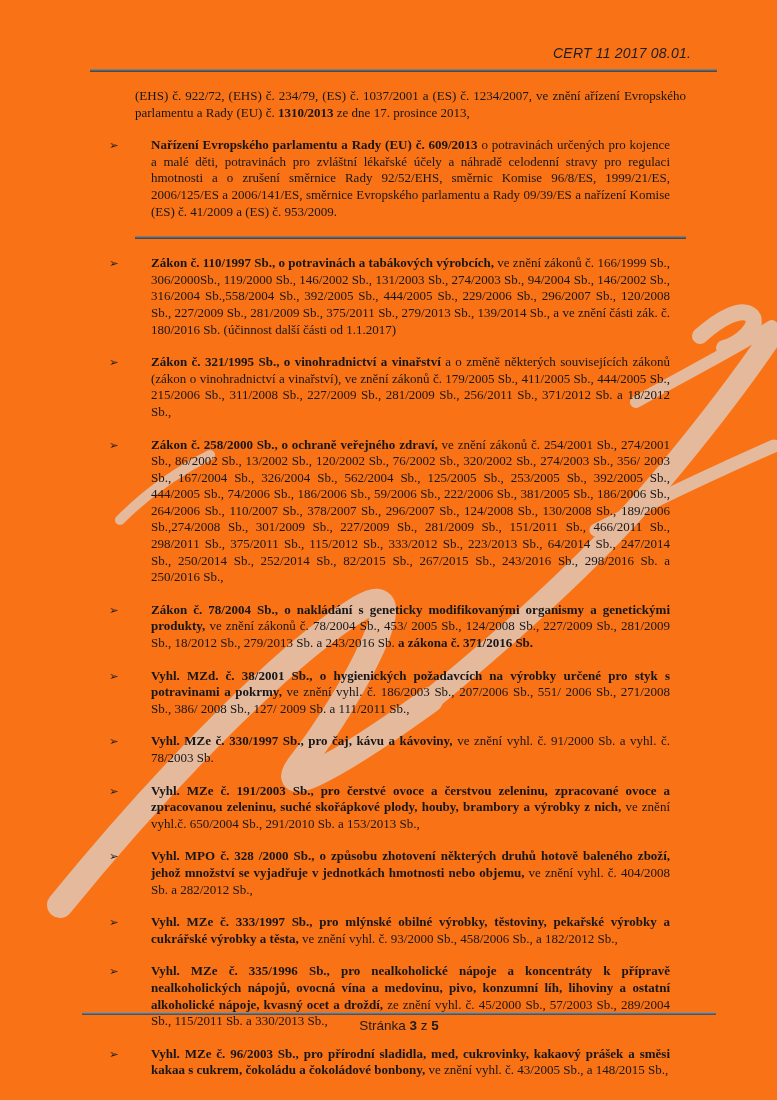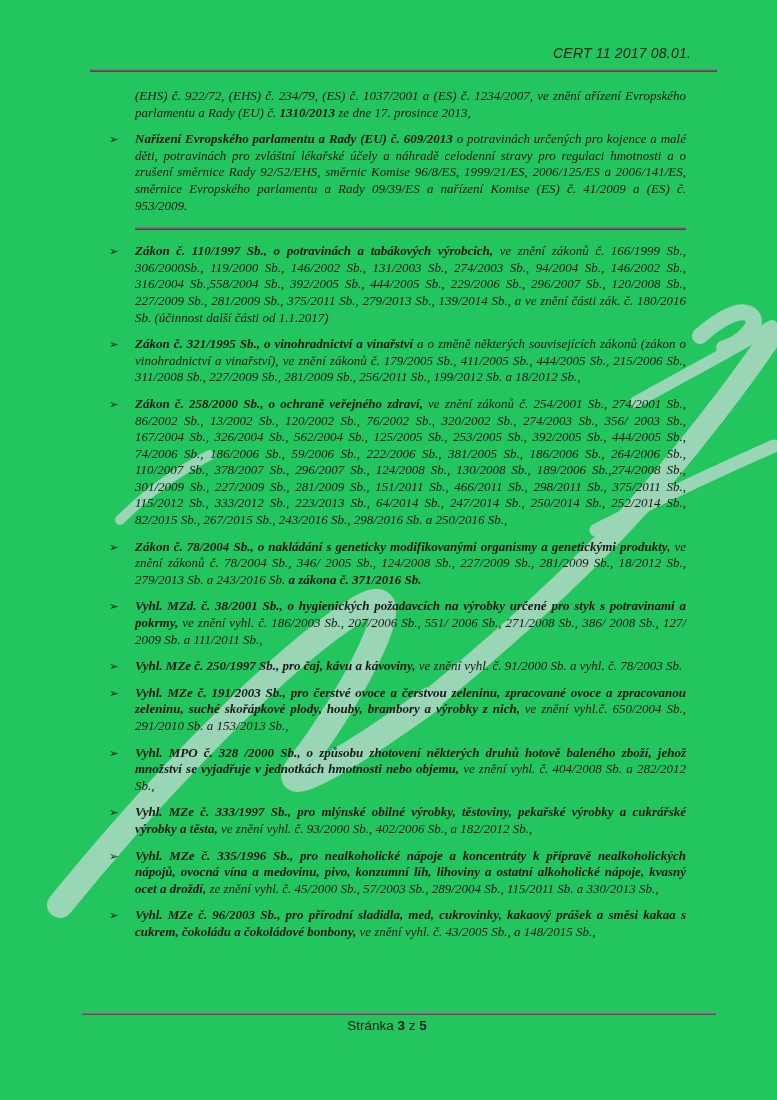--- a/index.html
+++ b/index.html
@@ -1,60 +1,60 @@
 <!DOCTYPE html>
 <html><head>
 <meta charset="utf-8">
 <style>
   html,body{margin:0;padding:0;background:#e8e8e8;}
   .page{
     position:relative;
     width:777px;height:1100px;
-    background:#22c55e;
+    background:#f97316;
     margin:0 auto;
     overflow:hidden;
     font-family:"Liberation Serif","DejaVu Serif",serif;
     color:#161616;
   }
   .watermark{position:absolute;left:0;top:0;z-index:0;}
   .doc-code{
     position:absolute;top:45px;right:86px;z-index:2;
     font-family:"Liberation Sans","DejaVu Sans",sans-serif;
     font-style:italic;font-size:14px;color:#1d1d1d;letter-spacing:0.2px;
   }
   .header-rule{
     position:absolute;top:69px;left:90px;width:627px;height:3px;
     background:linear-gradient(to bottom,#8a8a8a,#3d3d3d);z-index:2;
   }
   .content{
-    position:absolute;left:135px;top:88px;width:551px;z-index:1;font-style:italic;
+    position:absolute;left:135px;top:88px;width:551px;z-index:1;
   }
   .para{
     margin:0 0 10px 0;
     font-size:13px;line-height:16.6px;
     text-align:justify;
   }
   .para .b{font-weight:bold;}
   .bullet-item{position:relative;margin:0 0 10px 0;}
-  .bullet-item .para{margin:0;}
+  .bullet-item .para{margin:16px;}
   .arrow{
     position:absolute;left:-26px;top:1px;
     font-family:"DejaVu Sans",sans-serif;
     font-size:11.5px;color:#1d1d1d;
   }
   .section-divider{
     height:3px;background:linear-gradient(to bottom,#888,#3b3b3b);
     margin:13px 0 13px 0;
   }
   .footer-rule{
     position:absolute;top:1012px;left:82px;width:634px;height:2.5px;
     background:linear-gradient(to bottom,#9a9a9a,#444);z-index:2;
   }
   .footer{
-    position:absolute;top:1018px;left:70px;width:634px;z-index:2;
+    position:absolute;top:1018px;left:82px;width:634px;z-index:2;
     text-align:center;
     font-family:"Liberation Sans","DejaVu Sans",sans-serif;
     font-size:13.5px;color:#1a1a1a;
   }
   .footer .b{font-weight:bold;}
 </style>
 </head>
 <body>
 
 <div class="page">
@@ -85,56 +85,56 @@
     <div class="section-divider"></div>
 
     <div id="reg-list">
   <div class="bullet-item">
     <span class="arrow">➢</span>
     <p class="para reg-runs"><span class="b">Zákon č. 110/1997 Sb., o potravinách a tabákových výrobcích,</span><span> ve znění zákonů č. 166/1999 Sb., 306/2000Sb., 119/2000 Sb., 146/2002 Sb., 131/2003 Sb., 274/2003 Sb., 94/2004 Sb., 146/2002 Sb., 316/2004 Sb.,558/2004 Sb., 392/2005 Sb., 444/2005 Sb., 229/2006 Sb., 296/2007 Sb., 120/2008 Sb., 227/2009 Sb., 281/2009 Sb., 375/2011 Sb., 279/2013 Sb., 139/2014 Sb., a ve znění části zák. č. 180/2016 Sb. (účinnost další části od 1.1.2017)</span></p>
   </div>
 
   <div class="bullet-item">
     <span class="arrow">➢</span>
-    <p class="para reg-runs"><span class="b">Zákon č. 321/1995 Sb., o vinohradnictví a vinařství</span><span> a o změně některých souvisejících zákonů (zákon o vinohradnictví a vinařství), ve znění zákonů č. 179/2005 Sb., 411/2005 Sb., 444/2005 Sb., 215/2006 Sb., 311/2008 Sb., 227/2009 Sb., 281/2009 Sb., 256/2011 Sb., 199/2012 Sb. a 18/2012 Sb.,</span></p>
+    <p class="para reg-runs"><span class="b">Zákon č. 321/1995 Sb., o vinohradnictví a vinařství</span><span> a o změně některých souvisejících zákonů (zákon o vinohradnictví a vinařství), ve znění zákonů č. 179/2005 Sb., 411/2005 Sb., 444/2005 Sb., 215/2006 Sb., 311/2008 Sb., 227/2009 Sb., 281/2009 Sb., 256/2011 Sb., 371/2012 Sb. a 18/2012 Sb.,</span></p>
   </div>
 
   <div class="bullet-item">
     <span class="arrow">➢</span>
     <p class="para reg-runs"><span class="b">Zákon č. 258/2000 Sb., o ochraně veřejného zdraví,</span><span> ve znění zákonů č. 254/2001 Sb., 274/2001 Sb., 86/2002 Sb., 13/2002 Sb., 120/2002 Sb., 76/2002 Sb., 320/2002 Sb., 274/2003 Sb., 356/ 2003 Sb., 167/2004 Sb., 326/2004 Sb., 562/2004 Sb., 125/2005 Sb., 253/2005 Sb., 392/2005 Sb., 444/2005 Sb., 74/2006 Sb., 186/2006 Sb., 59/2006 Sb., 222/2006 Sb., 381/2005 Sb., 186/2006 Sb., 264/2006 Sb., 110/2007 Sb., 378/2007 Sb., 296/2007 Sb., 124/2008 Sb., 130/2008 Sb., 189/2006 Sb.,274/2008 Sb., 301/2009 Sb., 227/2009 Sb., 281/2009 Sb., 151/2011 Sb., 466/2011 Sb., 298/2011 Sb., 375/2011 Sb., 115/2012 Sb., 333/2012 Sb., 223/2013 Sb., 64/2014 Sb., 247/2014 Sb., 250/2014 Sb., 252/2014 Sb., 82/2015 Sb., 267/2015 Sb., 243/2016 Sb., 298/2016 Sb. a 250/2016 Sb.,</span></p>
   </div>
 
   <div class="bullet-item">
     <span class="arrow">➢</span>
-    <p class="para reg-runs"><span class="b">Zákon č. 78/2004 Sb., o nakládání s geneticky modifikovanými organismy a genetickými produkty,</span><span> ve znění zákonů č. 78/2004 Sb., 346/ 2005 Sb., 124/2008 Sb., 227/2009 Sb., 281/2009 Sb., 18/2012 Sb., 279/2013 Sb. a 243/2016 Sb.</span><span class="b"> a zákona č. 371/2016 Sb.</span></p>
+    <p class="para reg-runs"><span class="b">Zákon č. 78/2004 Sb., o nakládání s geneticky modifikovanými organismy a genetickými produkty,</span><span> ve znění zákonů č. 78/2004 Sb., 453/ 2005 Sb., 124/2008 Sb., 227/2009 Sb., 281/2009 Sb., 18/2012 Sb., 279/2013 Sb. a 243/2016 Sb.</span><span class="b"> a zákona č. 371/2016 Sb.</span></p>
   </div>
 
   <div class="bullet-item">
     <span class="arrow">➢</span>
     <p class="para reg-runs"><span class="b">Vyhl. MZd. č. 38/2001 Sb., o hygienických požadavcích na výrobky určené pro styk s potravinami a pokrmy,</span><span> ve znění vyhl. č. 186/2003 Sb., 207/2006 Sb., 551/ 2006 Sb., 271/2008 Sb., 386/ 2008 Sb., 127/ 2009 Sb. a  111/2011 Sb.,</span></p>
   </div>
 
   <div class="bullet-item">
     <span class="arrow">➢</span>
-    <p class="para reg-runs"><span class="b">Vyhl. MZe č. 250/1997 Sb., pro čaj, kávu a kávoviny,</span><span> ve znění vyhl. č. 91/2000 Sb. a vyhl. č. 78/2003 Sb.</span></p>
+    <p class="para reg-runs"><span class="b">Vyhl. MZe č. 330/1997 Sb., pro čaj, kávu a kávoviny,</span><span> ve znění vyhl. č. 91/2000 Sb. a vyhl. č. 78/2003 Sb.</span></p>
   </div>
 
   <div class="bullet-item">
     <span class="arrow">➢</span>
     <p class="para reg-runs"><span class="b">Vyhl. MZe č. 191/2003 Sb., pro čerstvé ovoce a čerstvou zeleninu, zpracované ovoce a zpracovanou zeleninu, suché skořápkové plody, houby, brambory a výrobky z nich,</span><span> ve znění vyhl.č. 650/2004 Sb., 291/2010 Sb. a 153/2013 Sb.,</span></p>
   </div>
 
   <div class="bullet-item">
     <span class="arrow">➢</span>
     <p class="para reg-runs"><span class="b">Vyhl. MPO č. 328 /2000 Sb., o způsobu zhotovení některých druhů hotově baleného zboží, jehož množství se vyjadřuje v jednotkách hmotnosti nebo objemu,</span><span> ve znění vyhl. č. 404/2008 Sb. a 282/2012 Sb.,</span></p>
   </div>
 
   <div class="bullet-item">
     <span class="arrow">➢</span>
-    <p class="para reg-runs"><span class="b">Vyhl. MZe č. 333/1997 Sb., pro mlýnské obilné výrobky, těstoviny, pekařské výrobky a cukrářské výrobky a těsta,</span><span> ve znění vyhl. č. 93/2000 Sb., 402/2006 Sb., a 182/2012 Sb.,</span></p>
+    <p class="para reg-runs"><span class="b">Vyhl. MZe č. 333/1997 Sb., pro mlýnské obilné výrobky, těstoviny, pekařské výrobky a cukrářské výrobky a těsta,</span><span> ve znění vyhl. č. 93/2000 Sb., 458/2006 Sb., a 182/2012 Sb.,</span></p>
   </div>
 
   <div class="bullet-item">
     <span class="arrow">➢</span>
     <p class="para reg-runs"><span class="b">Vyhl. MZe č. 335/1996 Sb., pro nealkoholické nápoje a koncentráty k přípravě nealkoholických nápojů, ovocná vína a medovinu, pivo, konzumní líh, lihoviny a ostatní alkoholické nápoje, kvasný ocet a droždí,</span><span> ze znění vyhl. č. 45/2000 Sb., 57/2003 Sb., 289/2004 Sb., 115/2011 Sb. a 330/2013 Sb.,</span></p>
   </div>
 
   <div class="bullet-item">
     <span class="arrow">➢</span>
     <p class="para reg-runs"><span class="b">Vyhl. MZe č. 96/2003 Sb., pro přírodní sladidla, med, cukrovinky, kakaový prášek a směsi kakaa s cukrem, čokoládu a čokoládové bonbony,</span><span> ve znění vyhl. č. 43/2005 Sb., a 148/2015 Sb.,</span></p>

